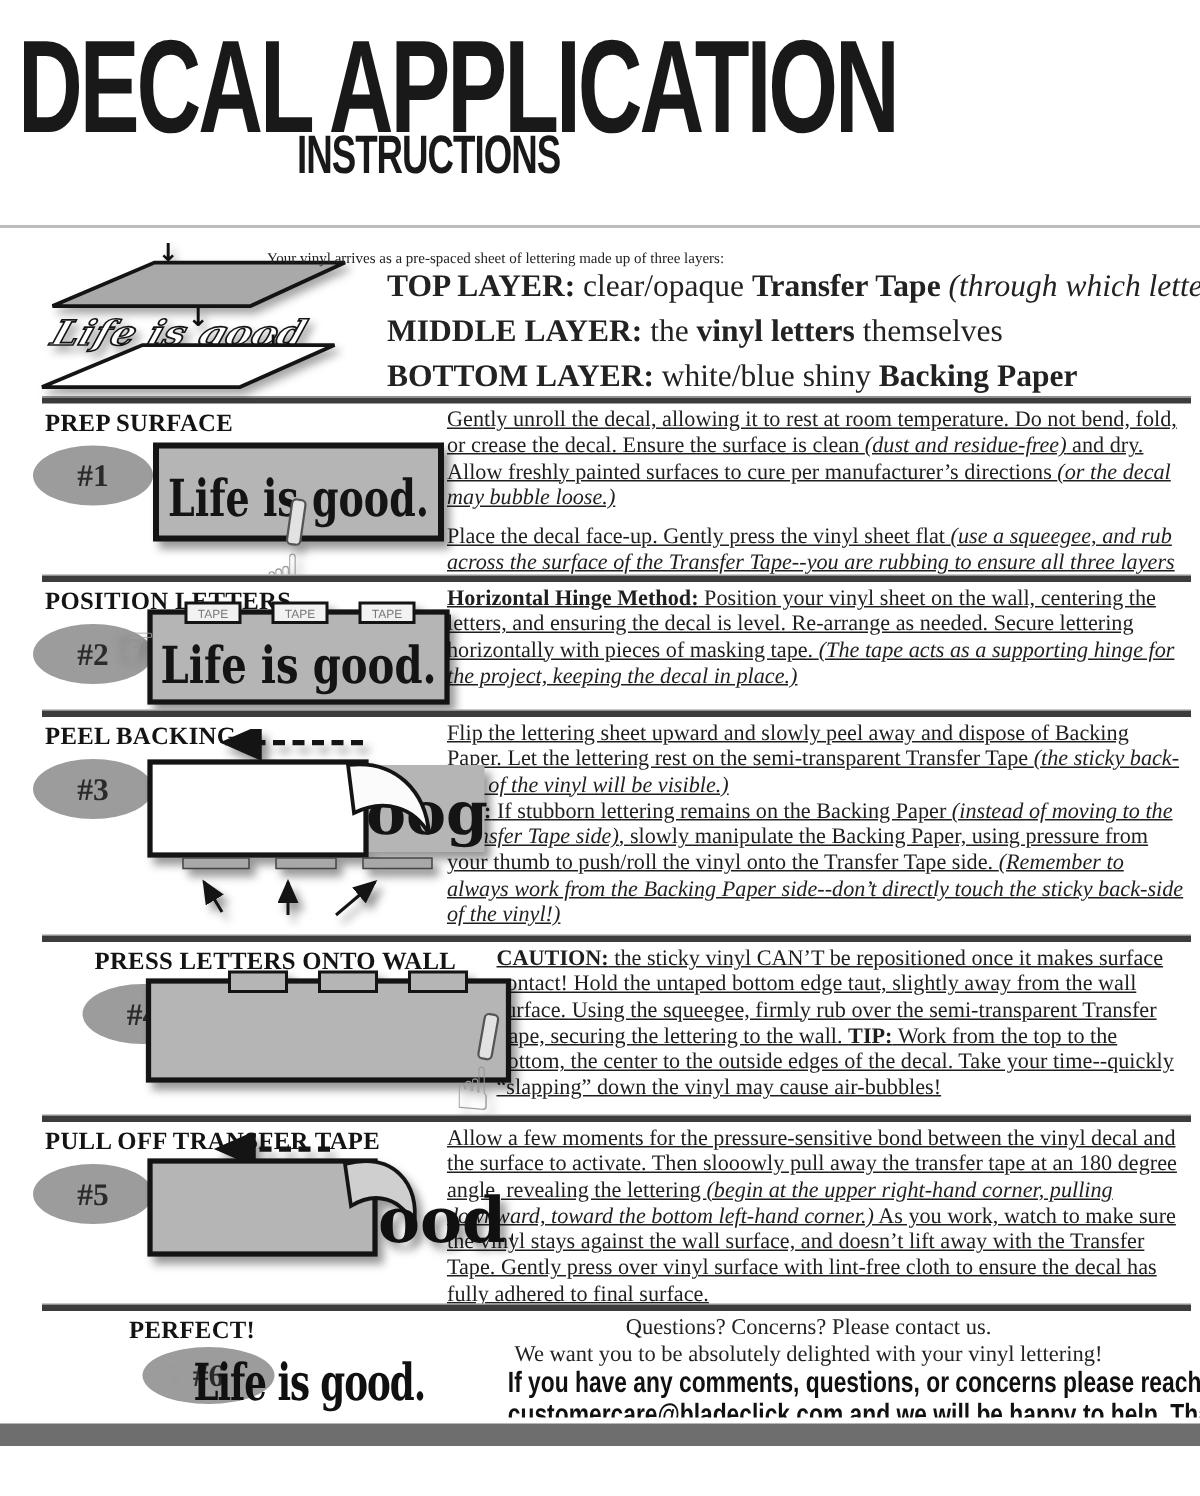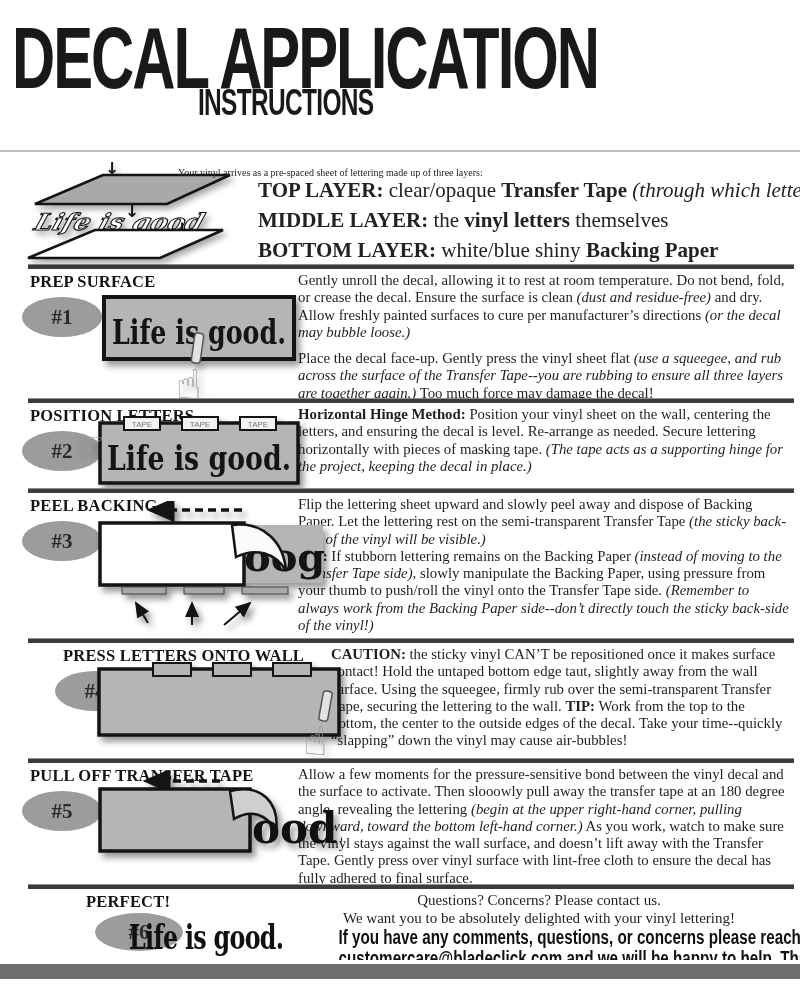--- a/index.html
+++ b/index.html
@@ -31,23 +31,23 @@
   .thin-rule{height:2px;background:#bdbdbd;margin:0;}
   
   .intro{position:relative;height:112px;}
   .lead{position:absolute;left:150px;top:15px;font-size:10px;color:#222;margin-left:28px;}
   .layer-line{position:absolute;left:258px;font-size:21px;white-space:nowrap;color:#222;}
   .l1{top:26px;} .l2{top:56px;} .l3{top:86px;}
   .b{font-weight:bold;} .i{font-style:italic;}
   
   .rule{height:5px;margin:0 6px 0 28px;background:linear-gradient(#909090 1px,#3c3c3c 1px);}
   .step{display:flex;overflow:hidden;position:relative;}
-  .s1{height:129px;} .s2{height:85px;} .s3{height:145px;} .s4{height:115px;margin-left:33px;} .s5{height:121px;border-radius:19px;} .s6{height:71px;}
+  .s1{height:114px;} .s2{height:85px;} .s3{height:145px;} .s4{height:115px;margin-left:33px;} .s5{height:121px;border-radius:19px;} .s6{height:71px;}
   .leftcol{position:relative;width:298px;flex:0 0 298px;}
-  .rightcol{flex:1;padding:3px 8px 0 0;}
+  .rightcol{flex:1;padding:3px 8px 0 0;text-decoration:underline;}
   .step-title{position:absolute;left:30px;top:3px;font-weight:bold;font-size:16.5px;letter-spacing:.2px;color:#141414;}
   .badge{
     position:absolute;left:22px;top:28px;width:80px;height:40px;border-radius:50%;
     background:#9c9c9c;display:flex;align-items:center;justify-content:center;
     font-weight:bold;font-size:21px;color:#2a2a2a;
   }
   .para{margin:0;font-size:14.8px;line-height:17.3px;color:#1f1f1f;}
   .para.gap{margin-bottom:9px;}
   .ill{position:absolute;filter:drop-shadow(4px 5px 3px rgba(0,0,0,.40));}
   .diagram{position:absolute;left:25px;top:10px;filter:drop-shadow(3px 4px 3px rgba(0,0,0,.35));}

